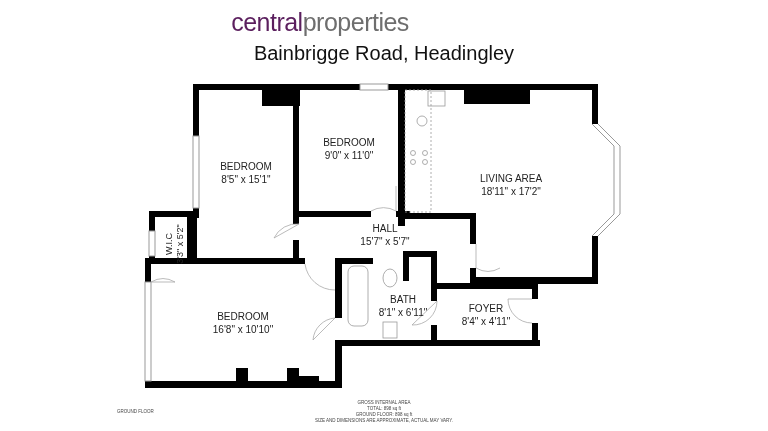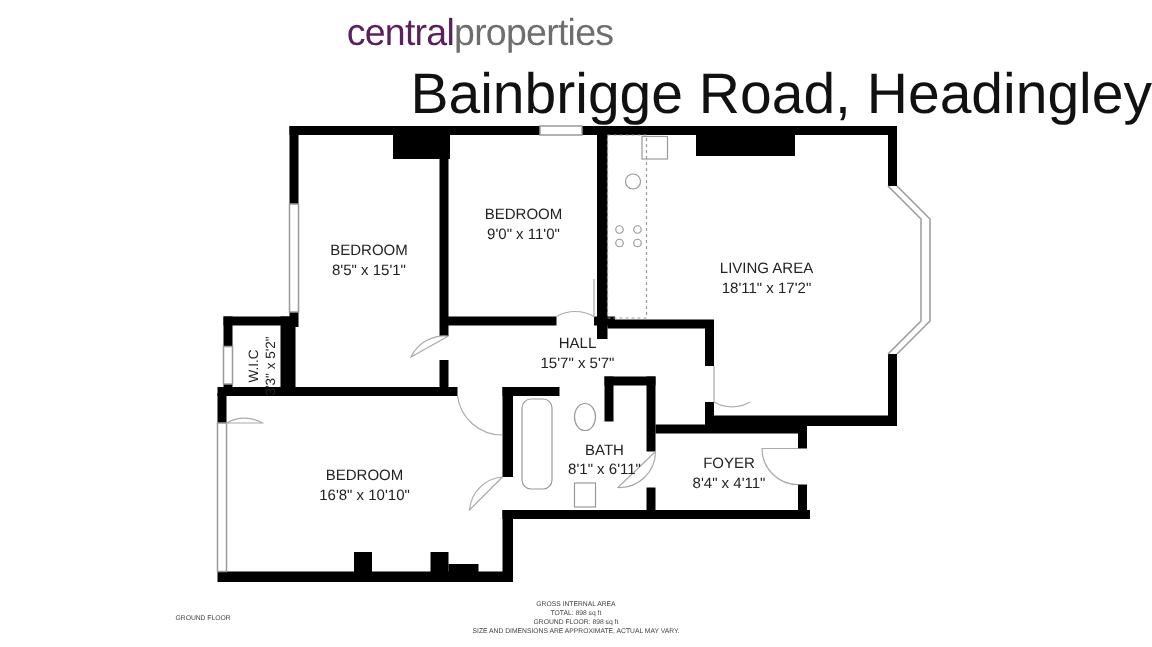--- a/index.html
+++ b/index.html
@@ -1,20 +1,20 @@
 <!DOCTYPE html>
 <html><head>
   <meta charset="utf-8">
   <style>
     html, body { margin:0; padding:0; background:#ffffff; }
     body { width:768px; height:431px; position:relative; overflow:hidden; font-family:"Liberation Sans", sans-serif; }
     .logo { position:absolute; top:8px; left:0; width:640px; text-align:center; font-size:25px; letter-spacing:-0.5px; }
     .logo .a { color:#5b1f5e; }
     .logo .b { color:#6e6e6e; }
-    .title { position:absolute; top:42px; left:0; width:768px; text-align:right; font-size:38px; color:#111; }
+    .title { position:absolute; top:42px; left:0; width:768px; text-align:center; font-size:20px; color:#111; }
     svg.plan { position:absolute; left:0; top:0; }
     .lbl { font-family:"Liberation Sans", sans-serif; fill:#222; text-anchor:middle; }
     .foot { position:absolute; font-size:4.5px; color:#444; text-align:center; line-height:6px; }
     .ground { position:absolute; left:117px; top:409px; font-size:4.5px; color:#444; }
   </style>
 </head>
 <body>
 
 <div class="logo">
   <span class="a">central</span><span class="b">properties</span>

